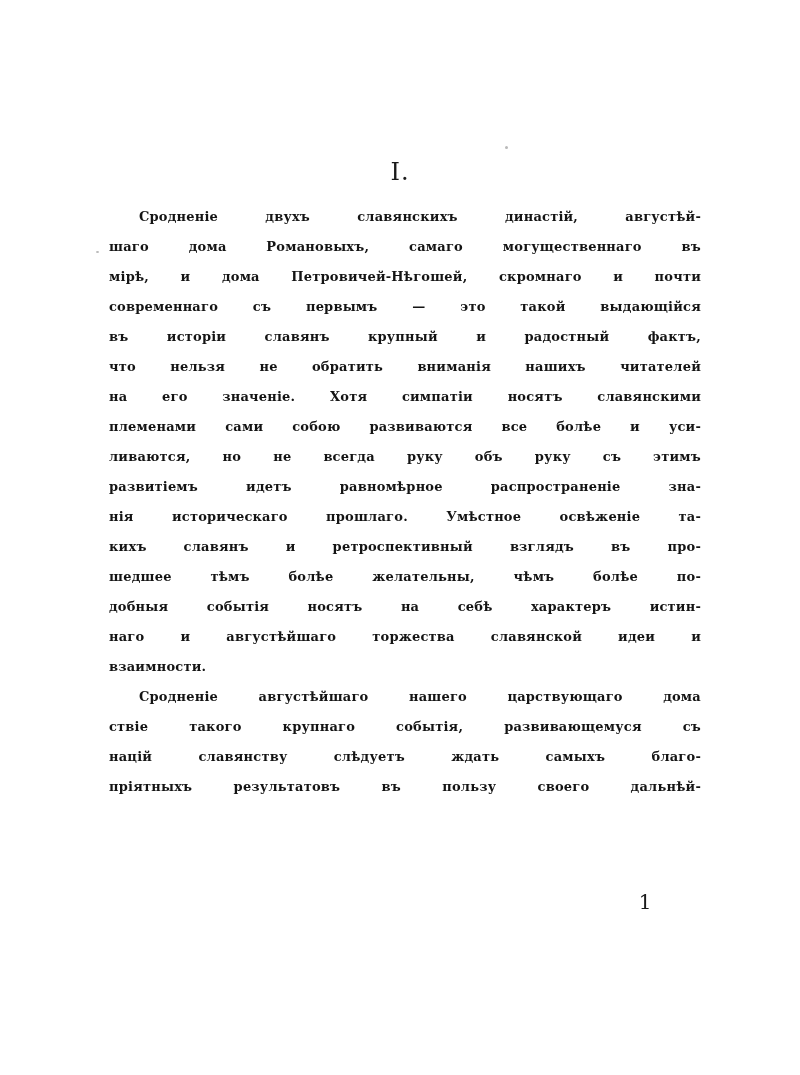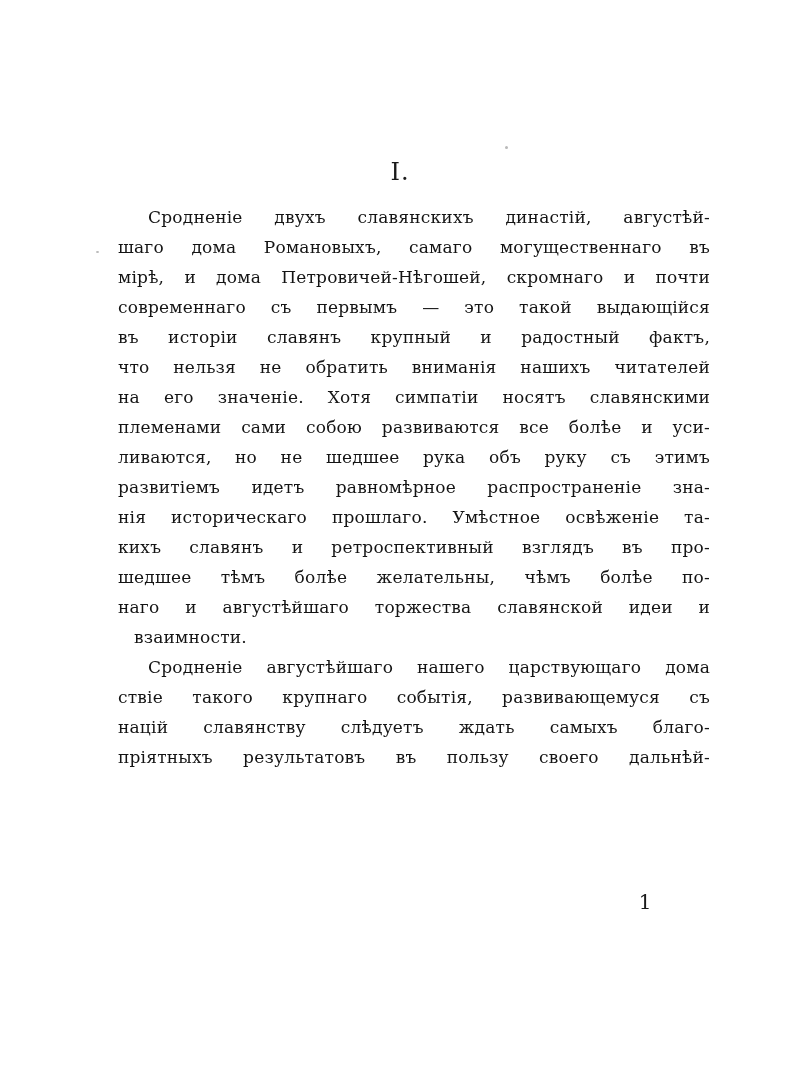--- a/index.html
+++ b/index.html
@@ -23,39 +23,39 @@
     width: 800px;
     text-align: center;
     font-size: 24px;
     line-height: 34px;
     letter-spacing: 1px;
     color: #1a1a1a;
   }
   .text-block {
     position: absolute;
     top: 202px;
-    left: 118px;
+    left: 109px;
     width: 592px;
-    font-size: 17px;
+    font-size: 13px;
+    font-weight: bold;
   }
   .line {
     height: 30px;
     line-height: 30px;
     text-align: justify;
     text-align-last: justify;
     white-space: nowrap;
     letter-spacing: 0.2px;
   }
   .line.indent {
     text-indent: 30px;
   }
   .line.endline {
     text-align: right;
     text-align-last: left;
-    margin-left: 16px;
   }
   .page-number {
     position: absolute;
     top: 888px;
     left: 610px;
     width: 70px;
     text-align: center;
     font-size: 20px;
     line-height: 28px;
     color: #1a1a1a;
@@ -79,25 +79,26 @@
   <div class="text-block">
 
     <div class="line indent">Сродненіе двухъ славянскихъ династій, августѣй-</div>
     <div class="line">шаго дома Романовыхъ, самаго могущественнаго въ</div>
     <div class="line">мірѣ, и дома Петровичей-Нѣгошей, скромнаго и почти</div>
     <div class="line">современнаго съ первымъ — это такой выдающійся</div>
     <div class="line">въ исторіи славянъ крупный и радостный фактъ,</div>
     <div class="line">что нельзя не обратить вниманія нашихъ читателей</div>
     <div class="line">на его значеніе. Хотя симпатіи носятъ славянскими</div>
     <div class="line">племенами сами собою развиваются все болѣе и уси-</div>
-    <div class="line">ливаются, но не шедшее рука объ руку съ этимъ</div>
+    <div class="line">ливаются, но не всегда руку объ руку съ этимъ</div>
     <div class="line">развитіемъ идетъ равномѣрное распространеніе зна-</div>
     <div class="line">нія историческаго прошлаго. Умѣстное освѣженіе та-</div>
     <div class="line">кихъ славянъ и ретроспективный взглядъ въ про-</div>
     <div class="line">шедшее тѣмъ болѣе желательны, чѣмъ болѣе по-</div>
+    <div class="line">добныя событія носятъ на себѣ характеръ истин-</div>
     <div class="line">наго и августѣйшаго торжества славянской идеи и</div>
     <div class="line endline">взаимности.</div>
 
     <div class="line indent">Сродненіе августѣйшаго нашего царствующаго дома</div>
     <div class="line">ствіе такого крупнаго событія, развивающемуся съ</div>
     <div class="line">націй славянству слѣдуетъ ждать самыхъ благо-</div>
     <div class="line">пріятныхъ результатовъ въ пользу своего дальнѣй-</div>
   </div>
 
   <div class="page-number">1</div>

